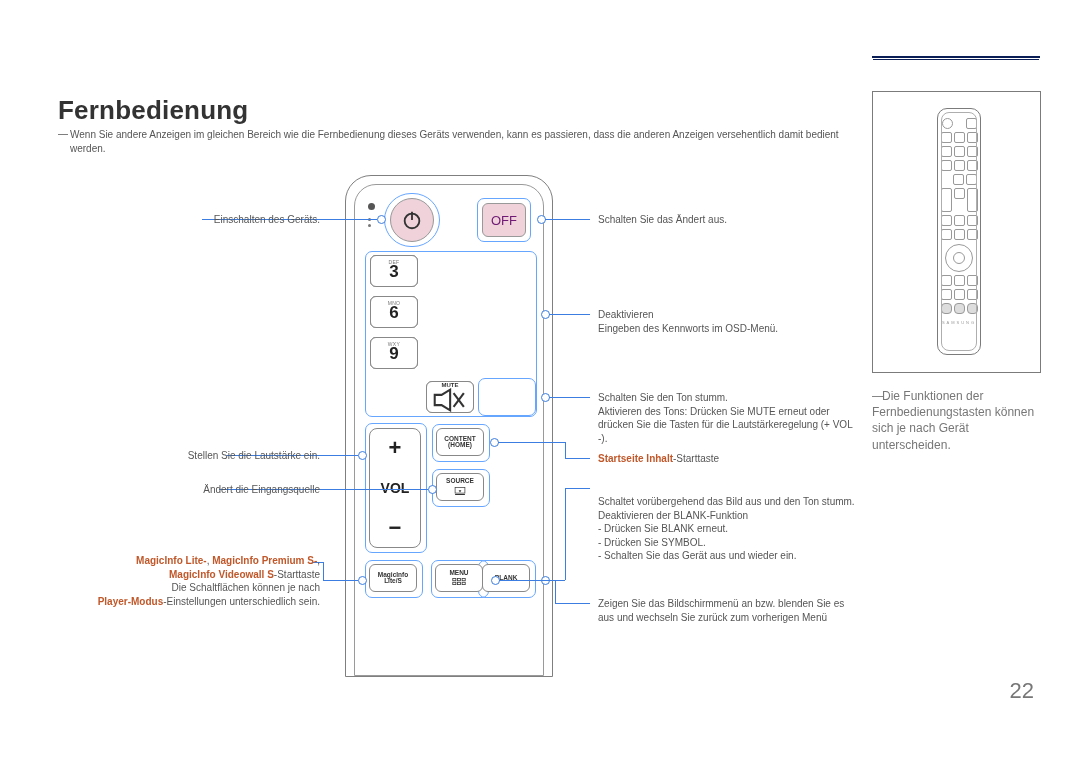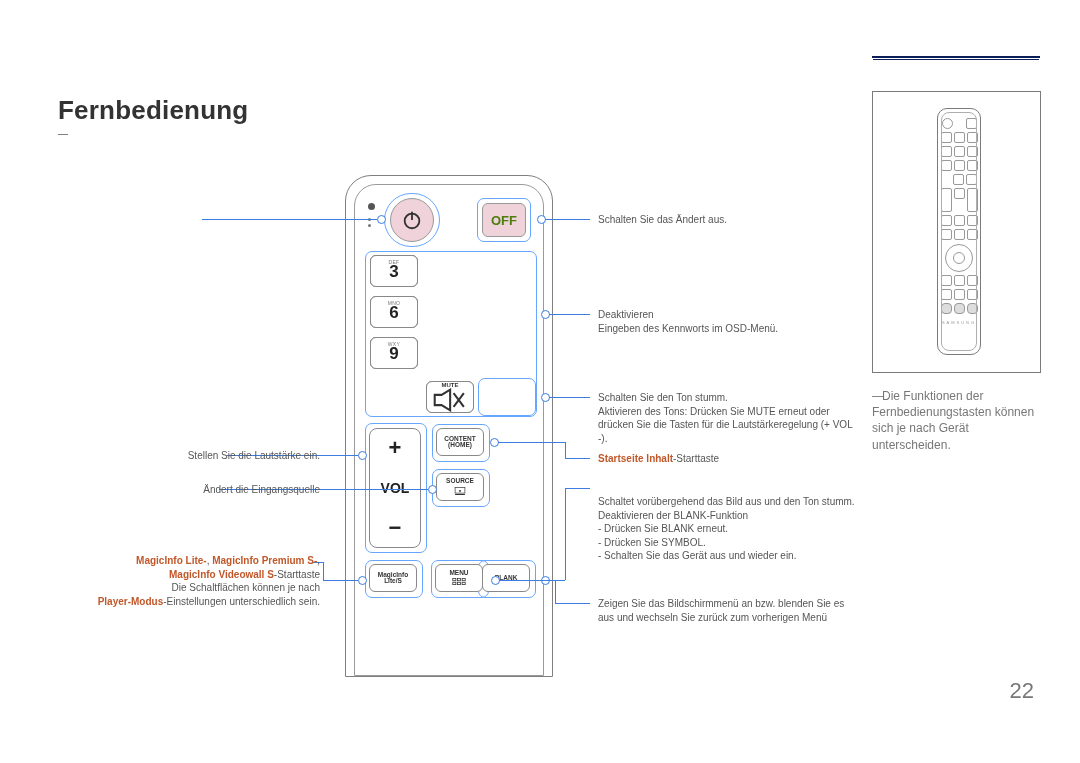--- a/index.html
+++ b/index.html
@@ -14,21 +14,21 @@
   .remote-outer{position:absolute;left:10px;top:0;width:206px;height:500px;border:1.6px solid #7f7f7f;border-radius:26px 26px 0 0;background:#fff}
   .remote-inner{position:absolute;left:19px;top:9px;width:188px;height:490px;border:1.3px solid #9a9a9a;border-radius:22px 22px 0 0}
   .ir{position:absolute;left:33px;top:28px;width:7px;height:7px;background:#555;border-radius:50%}
   .ir2{position:absolute;left:33px;top:43px;width:3px;height:3px;background:#777;border-radius:50%}
   .ir3{position:absolute;left:33px;top:49px;width:3px;height:3px;background:#777;border-radius:50%}
   .btn{position:absolute;border:1.2px solid #888;border-radius:6px;background:#fff;display:flex;flex-direction:column;align-items:center;justify-content:center;box-sizing:border-box;font-family:Arial,Helvetica,sans-serif}
   .btn .big{font-size:17px;font-weight:700;color:#222;line-height:1}
   .btn .tiny{font-size:5px;color:#777;letter-spacing:.3px;position:absolute;top:3px}
   .power{position:absolute;left:55px;top:23px;width:42px;height:42px;border:1.5px solid #999;border-radius:50%;background:#efd2da;display:flex;align-items:center;justify-content:center}
   .power svg{width:22px;height:22px}
-  .off{position:absolute;left:147px;top:28px;width:42px;height:32px;border:1.5px solid #999;border-radius:6px;background:#efd2da;display:flex;align-items:center;justify-content:center;font-size:13px;font-weight:700;color:#4d7c0f}
+  .off{position:absolute;left:147px;top:28px;width:42px;height:32px;border:1.5px solid #999;border-radius:6px;background:#efd2da;display:flex;align-items:center;justify-content:center;font-size:13px;font-weight:400;color:#701a75}
   .num-grid{position:absolute;left:35px;top:80px;width:162px}
   .num{width:48px;height:32px}
   .num-row{position:absolute;display:flex;gap:8px}
   .mute{font-size:6px;font-weight:700}
   
   .blue-box{position:absolute;border:1.4px solid #67a6ff;border-radius:7px;pointer-events:none}
   
   .vol-block{position:absolute;left:34px;top:253px;width:52px;height:120px;border:1.3px solid #888;border-radius:8px;display:flex;flex-direction:column;align-items:center;justify-content:space-between;padding:6px 0;box-sizing:border-box}
   .vol-block .plus,.vol-block .minus{font-size:22px;font-weight:700;color:#222}
   .vol-block .vol{font-size:14px;font-weight:700;color:#222}
@@ -61,20 +61,21 @@
 </style>
 </head>
 <body>
 
 <div class="page">
   <div class="top-rule-a"></div>
   <div class="top-rule-b"></div>
 
   <h1 class="title">Fernbedienung</h1>
   <div class="note-dash">―</div>
+  <div class="intro">Wenn Sie andere Anzeigen im gleichen Bereich wie die Fernbedienung dieses Geräts verwenden, kann es passieren, dass die anderen Anzeigen versehentlich damit bedient werden.</div>
 
   <div class="remote-wrap">
     <div class="remote-outer"></div>
     <div class="remote-inner"></div>
     <div class="ir"></div>
     <div class="ir2"></div>
     <div class="ir3"></div>
 
     <div class="power">
       <svg viewBox="0 0 24 24">
@@ -223,20 +224,21 @@
   <div class="dot" style="left:541px;top:576px"></div>
   <div class="seg" style="left:549px;top:580px;width:16px"></div>
   <div class="segv" style="left:565px;top:488px;height:92px"></div>
   <div class="seg" style="left:565px;top:488px;width:25px"></div>
 
   <div class="dot" style="left:491px;top:576px"></div>
   <div class="seg" style="left:499px;top:580px;width:56px"></div>
   <div class="segv" style="left:555px;top:580px;height:23px"></div>
   <div class="seg" style="left:555px;top:603px;width:35px"></div>
 
+  <div class="lbl left" style="top:213px">Einschalten des Geräts.</div>
   <div class="lbl left" style="top:483px">Ändert die Eingangsquelle</div>
   <div class="lbl left" style="top:449px">Stellen Sie die Lautstärke ein.</div>
   <div class="lbl left" style="top:554px">
     <span class="strong-orange">MagicInfo Lite-</span><span>, </span><span class="strong-orange">MagicInfo Premium S-</span><span>, </span><br>
     <span class="strong-orange">MagicInfo Videowall S</span><span>-Starttaste</span><br>
     <span>Die Schaltflächen können je nach </span><br><span class="strong-orange">Player-Modus</span><span>-Einstellungen unterschiedlich sein.</span>
   </div>
 
   <div class="lbl right" style="top:213px">Schalten Sie das Ändert aus.</div>
   <div class="lbl right" style="top:308px">

